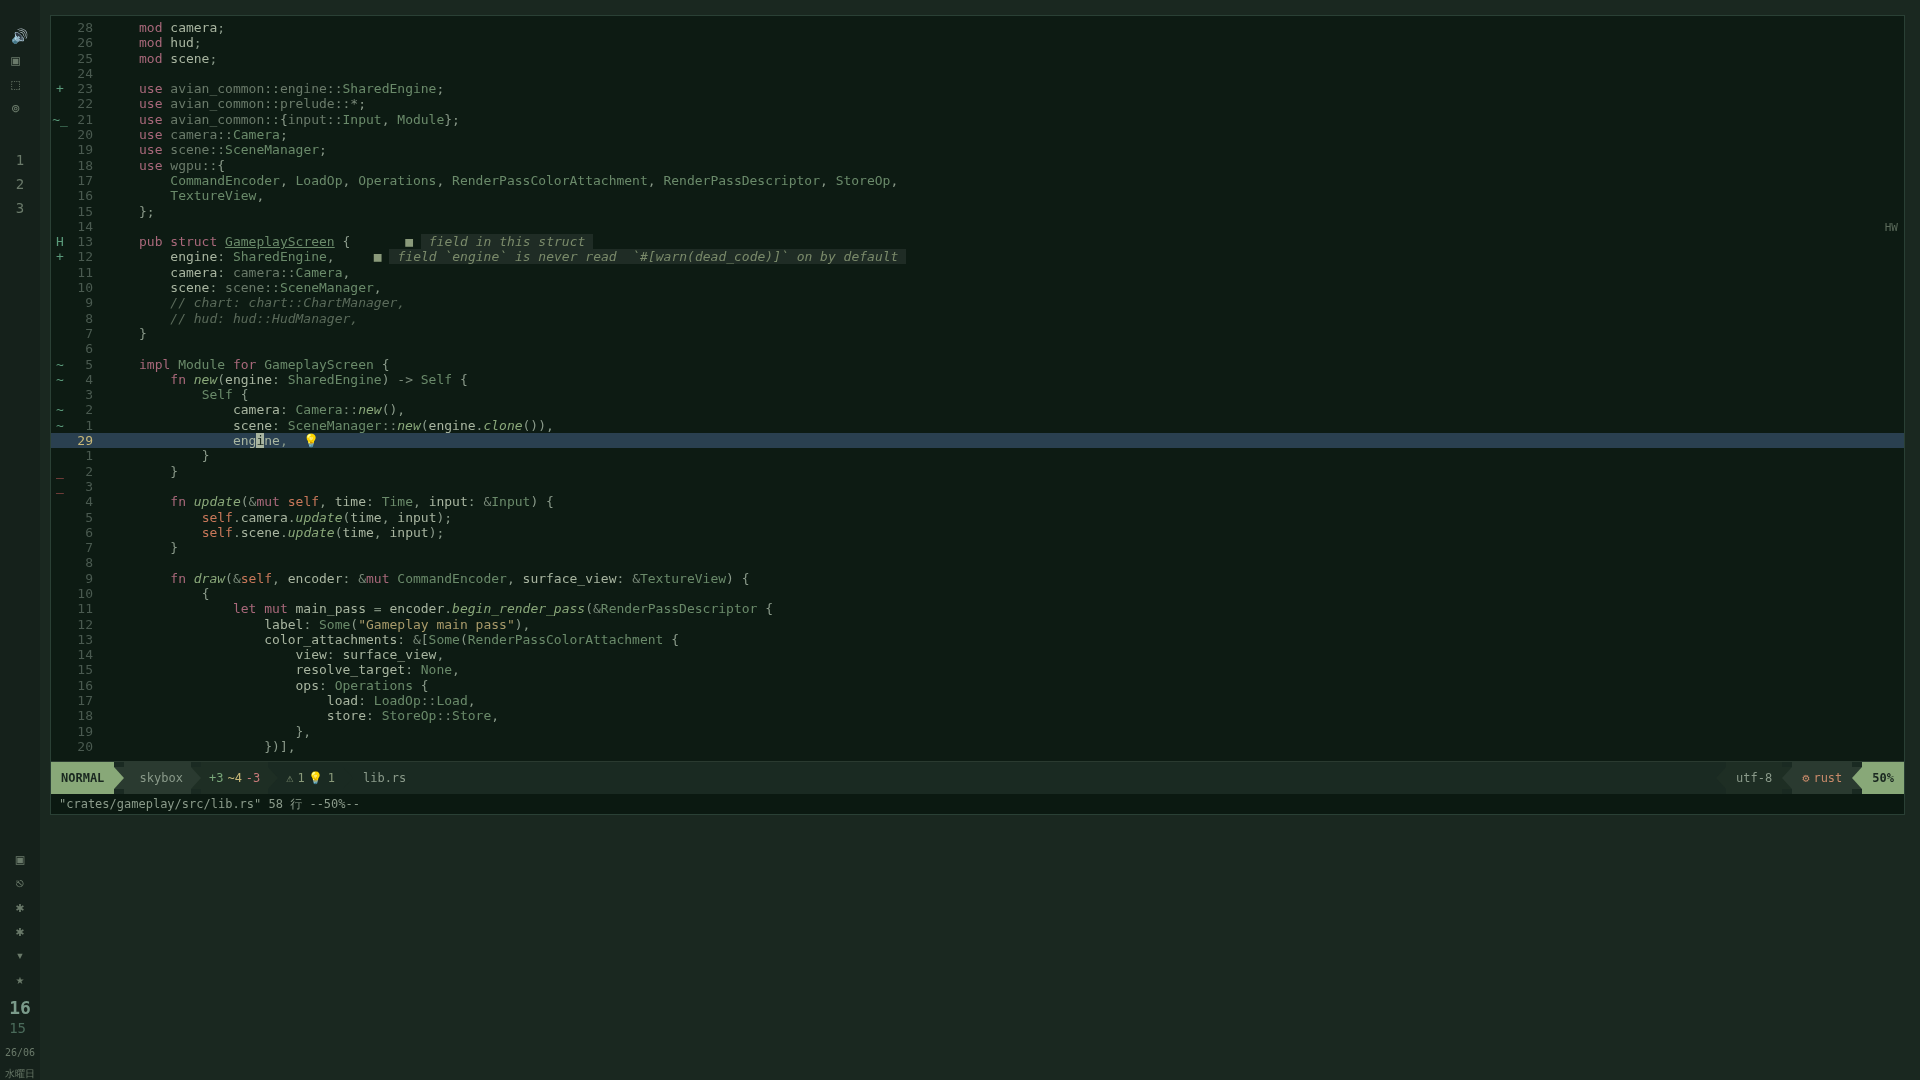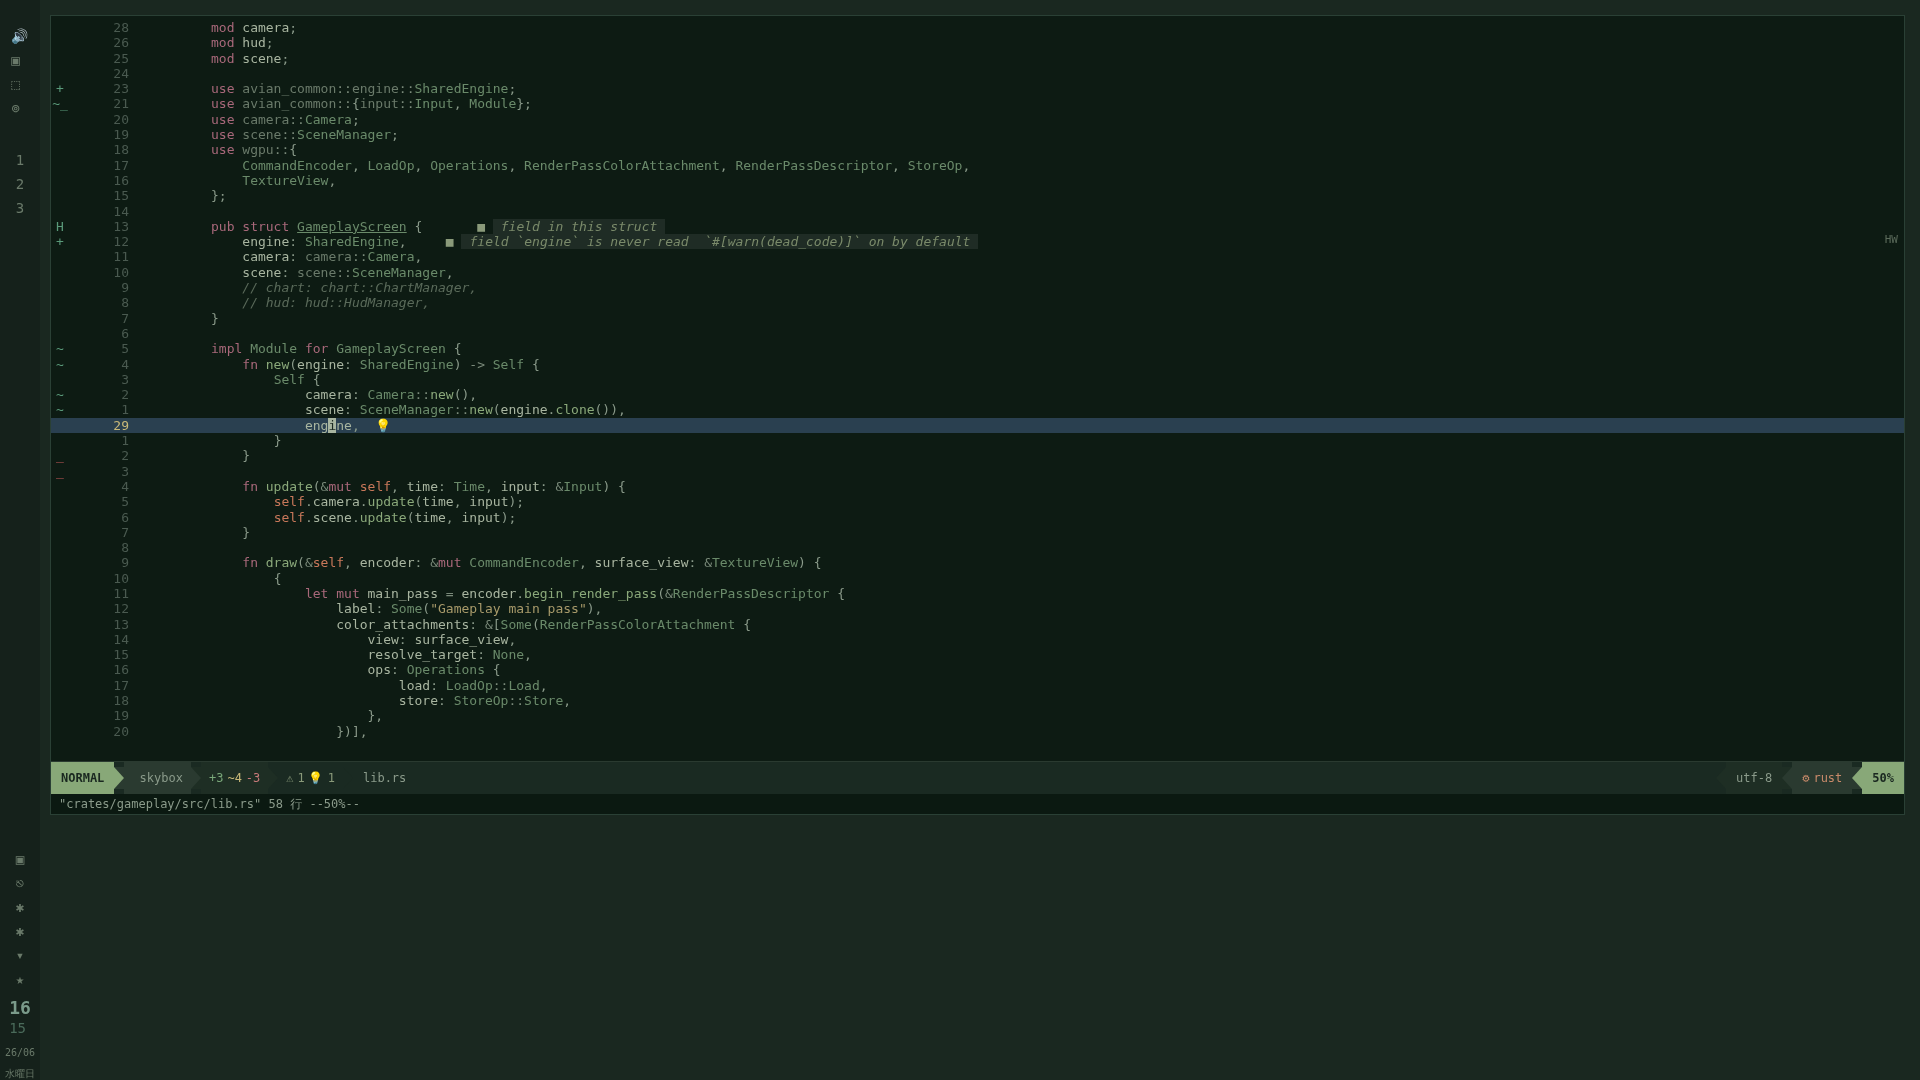--- a/index.html
+++ b/index.html
@@ -32,45 +32,45 @@
 .leftbar .dt { font-size: 10px; margin-top: 8px; text-align: center; line-height: 1.3; }
 .editor {
   position: absolute;
   left: 50px; top: 15px; right: 15px; bottom: 265px;
   background: rgba(12,25,18,0.85);
   border: 1px solid #2a4035;
   display: flex;
   flex-direction: column;
 }
 .code-area { flex: 1; overflow: hidden; padding-top: 4px; }
-.line { display: flex; height: 15.3px; line-height: 15.3px; white-space: pre; gap: 36px; }
+.line { display: flex; height: 15.3px; line-height: 15.3px; white-space: pre; }
 .sign { width: 18px; text-align: center; color: #5a8a6a; flex-shrink: 0; }
 .sign.mod { color: #5a9a7a; }
 .sign.del { color: #c85a5a; }
 .rel { width: 30px; text-align: right; color: #4a5a50; flex-shrink: 0; padding-right: 6px; }
 .rel.cur { color: #c8b878; }
 .code { flex: 1; padding-left: 4px; margin-left: 36px; }
 .line.hl { background: #2a4050; }
 .kw { color: #a8687a; }
 .ty { color: #6a8a6a; }
-.fn { color: #8aa87a; }
+.fn { color: #8aa87a; font-style: italic; }
 .str { color: #a89a6a; }
 .cm { color: #5a6a5a; font-style: italic; }
 .op { color: #7a8a7a; }
 .ns { color: #6a7a6a; }
 .pun { color: #8a9a8a; }
 .sel { color: #c8785a; }
 .var { color: #a8b5a0; }
 .ul { text-decoration: underline; }
 .diag { color: #7a8a6a; font-style: italic; }
 .diag-sq { color: #8a9a7a; }
 .hint { background: rgba(255,255,255,0.08); padding: 0 8px; }
 .cursor { background: #a8b5a0; color: #1a2820; }
 .lamp { color: #8a9a7a; }
-.hw { position: absolute; right: 6px; top: 217px; font-size: 11px; color: #5a6a5a; padding-left: 12px; }
+.hw { position: absolute; right: 6px; top: 205px; font-size: 11px; color: #5a6a5a; padding-left: 12px; }
 .status {
   height: 33px;
   background: #1a2a22;
   display: flex;
   align-items: center;
   font-size: 12px;
   border-top: 1px solid #2a3a30;
 }
 .mode { background: #88a878; color: #1a2820; padding: 0 10px; font-weight: bold; height: 100%; display: flex; align-items: center; }
 .chev-r { width:0;height:0;border-top:11px solid transparent;border-bottom:11px solid transparent; }
@@ -126,20 +126,21 @@
   <div class="dt">水曜日</div>
 </div>
 
 <div class="editor">
   <div class="code-area" id="code-area">
       <div class="line"><div class="sign mod"></div><div class="rel">28</div><div class="code"><span class="kw">mod</span> <span class="var">camera</span><span class="pun">;</span></div></div>
       <div class="line"><div class="sign mod"></div><div class="rel">26</div><div class="code"><span class="kw">mod</span> <span class="var">hud</span><span class="pun">;</span></div></div>
       <div class="line"><div class="sign mod"></div><div class="rel">25</div><div class="code"><span class="kw">mod</span> <span class="var">scene</span><span class="pun">;</span></div></div>
       <div class="line"><div class="sign mod"></div><div class="rel">24</div><div class="code"></div></div>
       <div class="line"><div class="sign mod">+</div><div class="rel">23</div><div class="code"><span class="kw">use</span> <span class="ns">avian_common</span><span class="op">::</span><span class="ns">engine</span><span class="op">::</span><span class="ty">SharedEngine</span><span class="pun">;</span></div></div>
+      <div class="line"><div class="sign mod"></div><div class="rel">22</div><div class="code"><span class="kw">use</span> <span class="ns">avian_common</span><span class="op">::</span><span class="ns">prelude</span><span class="op">::</span><span class="op">*</span><span class="pun">;</span></div></div>
       <div class="line"><div class="sign mod">~_</div><div class="rel">21</div><div class="code"><span class="kw">use</span> <span class="ns">avian_common</span><span class="op">::</span><span class="pun">{</span><span class="ns">input</span><span class="op">::</span><span class="ty">Input</span><span class="pun">,</span> <span class="ty">Module</span><span class="pun">};</span></div></div>
       <div class="line"><div class="sign mod"></div><div class="rel">20</div><div class="code"><span class="kw">use</span> <span class="ns">camera</span><span class="op">::</span><span class="ty">Camera</span><span class="pun">;</span></div></div>
       <div class="line"><div class="sign mod"></div><div class="rel">19</div><div class="code"><span class="kw">use</span> <span class="ns">scene</span><span class="op">::</span><span class="ty">SceneManager</span><span class="pun">;</span></div></div>
       <div class="line"><div class="sign mod"></div><div class="rel">18</div><div class="code"><span class="kw">use</span> <span class="ns">wgpu</span><span class="op">::</span><span class="pun">{</span></div></div>
       <div class="line"><div class="sign mod"></div><div class="rel">17</div><div class="code">    <span class="ty">CommandEncoder</span><span class="pun">,</span> <span class="ty">LoadOp</span><span class="pun">,</span> <span class="ty">Operations</span><span class="pun">,</span> <span class="ty">RenderPassColorAttachment</span><span class="pun">,</span> <span class="ty">RenderPassDescriptor</span><span class="pun">,</span> <span class="ty">StoreOp</span><span class="pun">,</span></div></div>
       <div class="line"><div class="sign mod"></div><div class="rel">16</div><div class="code">    <span class="ty">TextureView</span><span class="pun">,</span></div></div>
       <div class="line"><div class="sign mod"></div><div class="rel">15</div><div class="code"><span class="pun">};</span></div></div>
       <div class="line"><div class="sign mod"></div><div class="rel">14</div><div class="code"></div></div>
       <div class="line"><div class="sign mod">H</div><div class="rel">13</div><div class="code"><span class="kw">pub</span> <span class="kw">struct</span> <span class="ty ul">GameplayScreen</span> <span class="pun">{</span>       <span class="diag-sq">■</span> <span class="diag hint">field in this struct</span></div></div>
       <div class="line"><div class="sign mod">+</div><div class="rel">12</div><div class="code">    <span class="var">engine</span><span class="pun">:</span> <span class="ty">SharedEngine</span><span class="pun">,</span>     <span class="diag-sq">■</span> <span class="diag hint">field `engine` is never read  `#[warn(dead_code)]` on by default</span></div></div>

